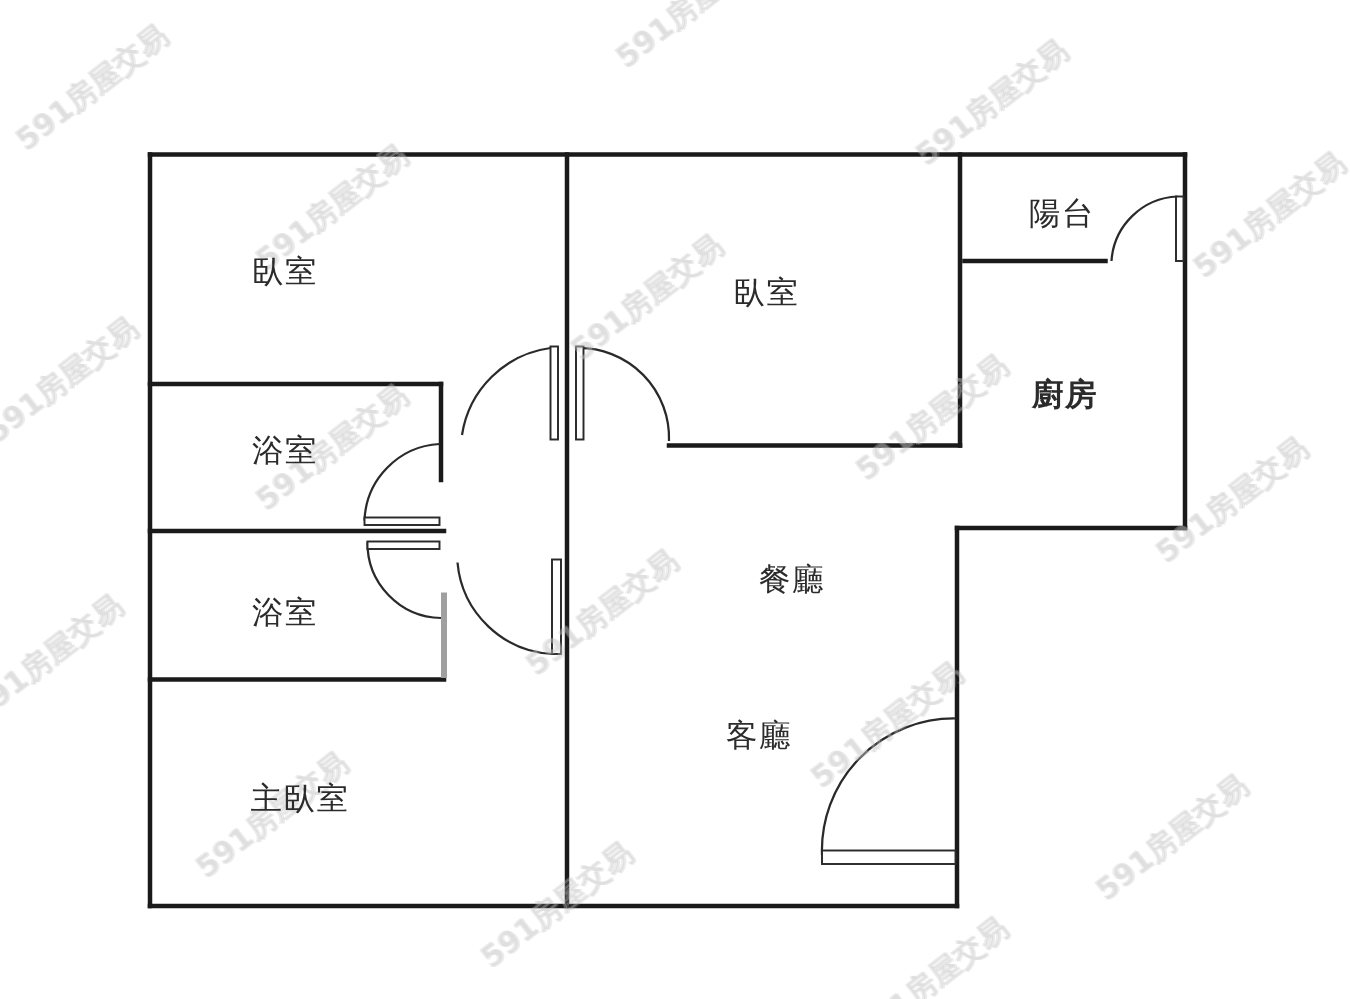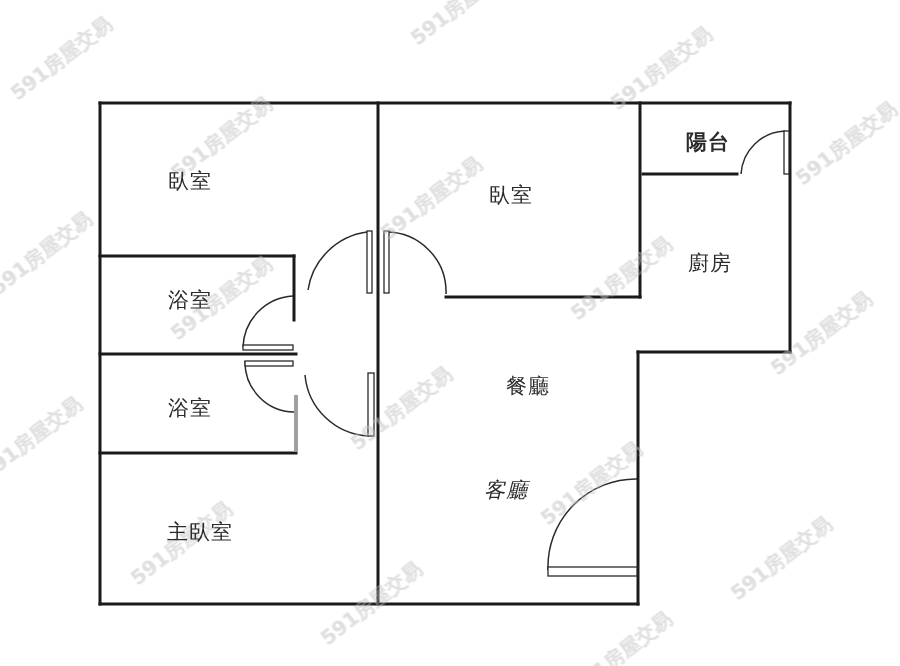--- a/index.html
+++ b/index.html
@@ -73,20 +73,20 @@
     <div class="watermark" style="left: 530px; top: 470px;">591房屋交易</div>
     <div class="watermark" style="left: 120px; top: 530px;">591房屋交易</div>
     <div class="watermark" style="left: 310px; top: 590px;">591房屋交易</div>
     <div class="watermark" style="left: 720px; top: 545px;">591房屋交易</div>
     <div class="watermark" style="left: 560px; top: 640px;">591房屋交易</div>
   </div>
 
 <div id="labels">
   <div class="room-label" style="left: 190px; top: 181px;">臥室</div>
   <div class="room-label" style="left: 511px; top: 195px;">臥室</div>
-  <div class="room-label" style="left: 708px; top: 142px; font-weight: bold;">陽台</div>
-  <div class="room-label" style="left: 710px; top: 263px;">廚房</div>
+  <div class="room-label" style="left: 708px; top: 142px;">陽台</div>
+  <div class="room-label" style="left: 710px; top: 263px; font-weight: bold;">廚房</div>
   <div class="room-label" style="left: 190px; top: 300px;">浴室</div>
   <div class="room-label" style="left: 190px; top: 408px;">浴室</div>
   <div class="room-label" style="left: 528px; top: 386px;">餐廳</div>
-  <div class="room-label" style="left: 506px; top: 490px; font-style: italic;">客廳</div>
+  <div class="room-label" style="left: 506px; top: 490px;">客廳</div>
   <div class="room-label" style="left: 200px; top: 532px; text-align: right;">主臥室</div>
 </div>
 
 </body></html>

